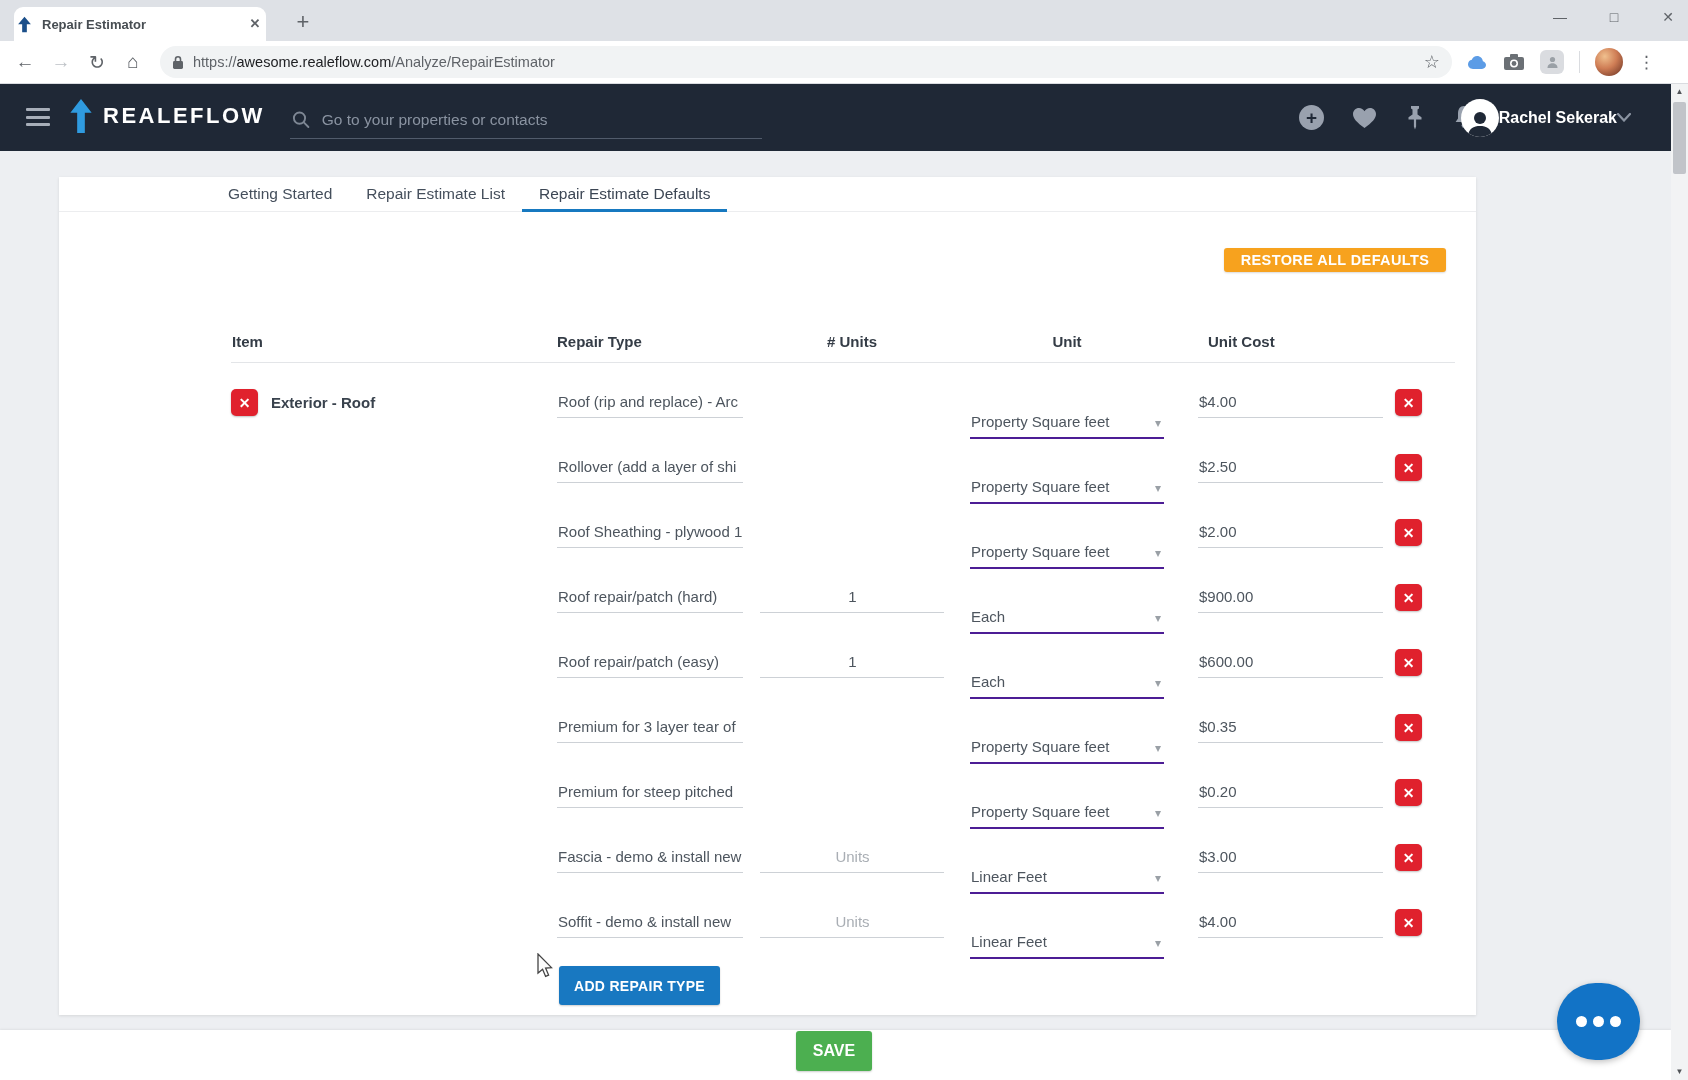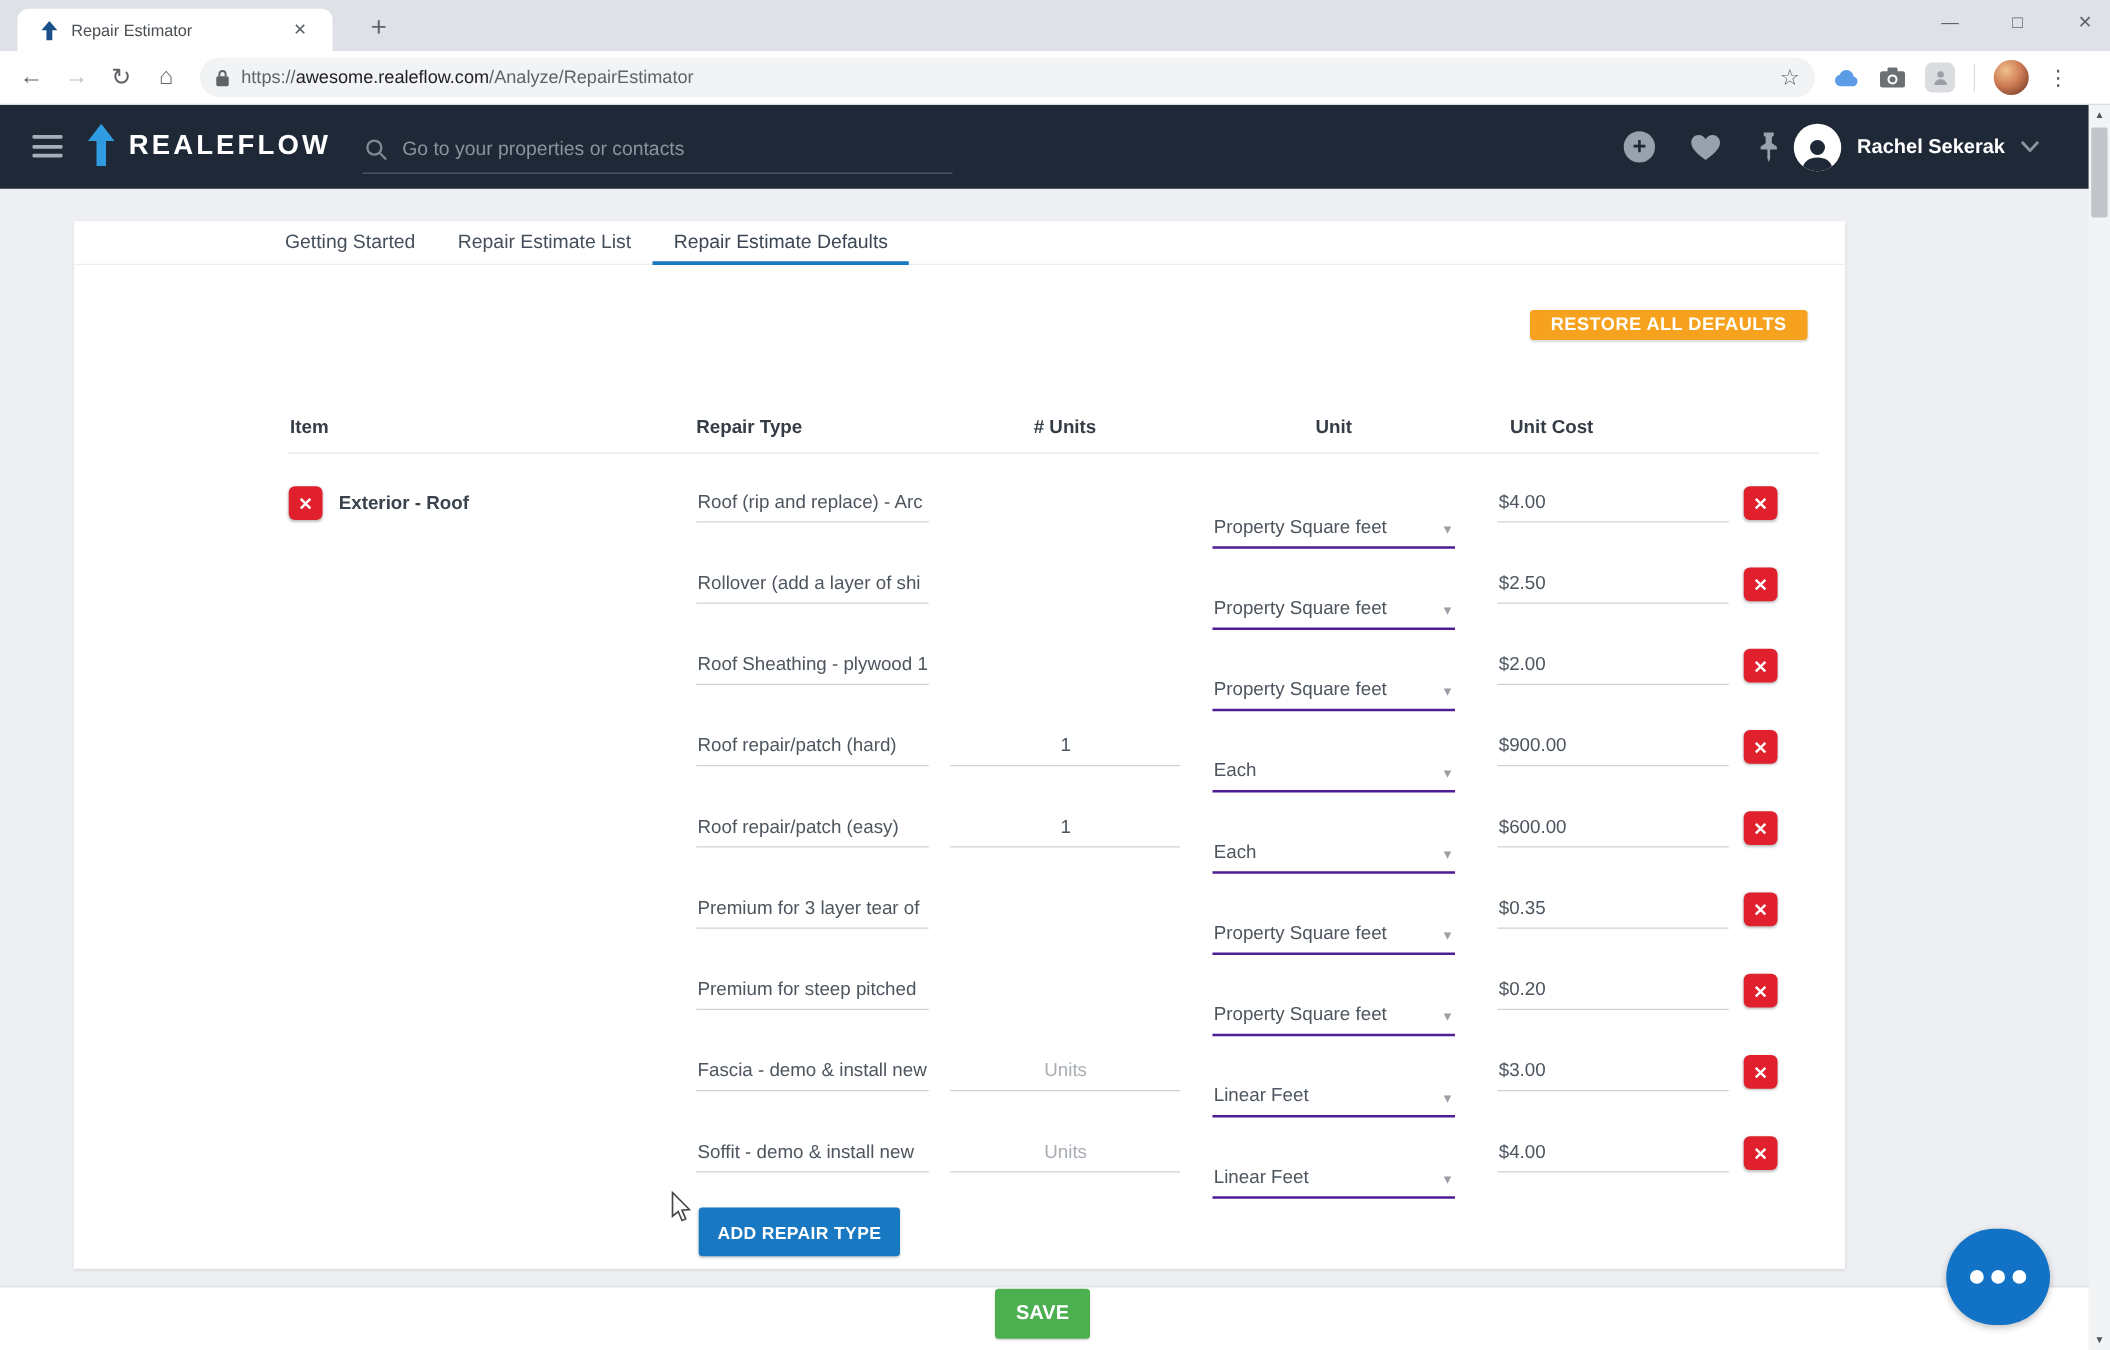--- a/index.html
+++ b/index.html
@@ -6,21 +6,21 @@
     --navy:#1F2836; --orange:#F7A21E; --red:#E0212D; --blue:#1878C1;
     --green:#4CAF50; --chat-blue:#1273C6; --tab-accent:#1779C0;
   }
   *{margin:0;padding:0;box-sizing:border-box;}
   html,body{width:1688px;height:1080px;overflow:hidden;}
   body{font-family:"Liberation Sans",sans-serif;position:relative;background:#EDEFF2;}
 
   
   .tabstrip{position:absolute;left:0;top:0;width:1688px;height:41px;background:#DEE1E6;}
   .btab{position:absolute;left:14px;top:7px;width:252px;height:34px;background:#fff;
-        border-radius:9px 9px 0 0;display:flex;align-items:center;padding:0 17px;gap:9px;}
+        border-radius:9px 9px 0 0;display:flex;align-items:center;padding:0 2px;gap:9px;font-weight:bold;}
   .btab .title{font-size:13px;color:#474d52;flex:1;white-space:nowrap;overflow:hidden;}
   .tab-close{color:#5f6368;font-size:13px;width:18px;height:18px;line-height:18px;text-align:center;border-radius:50%;}
   .newtab{position:absolute;left:288px;top:8px;width:30px;height:30px;color:#5f6368;font-size:22px;
           text-align:center;line-height:28px;}
   .wincontrols{position:absolute;right:8px;top:0;height:34px;display:flex;align-items:center;gap:30px;color:#5f6368;}
   .winbtn{width:24px;text-align:center;font-size:14px;}
   .fav-arrow{width:17px;height:17px;flex:0 0 auto;}
 
   .addressbar{position:absolute;left:0;top:41px;width:1688px;height:43px;background:#fff;
               border-bottom:1px solid #DADCE0;display:flex;align-items:center;}
@@ -48,21 +48,21 @@
   .brand .word{color:#fff;font-size:22px;font-weight:700;letter-spacing:2.5px;}
   .hsearch{position:absolute;left:290px;top:20px;width:472px;border-bottom:1px solid #515B6B;
            display:flex;align-items:center;gap:12px;padding:6px 2px 9px 2px;}
   .hsearch input{background:transparent;border:none;outline:none;color:#E6E9EE;font-size:15.5px;width:100%;
                  font-family:"Liberation Sans",sans-serif;}
   .hsearch input::placeholder{color:#8A93A1;}
   .hicons{position:absolute;right:196px;top:0;height:67px;display:flex;align-items:center;gap:28px;}
   .hico{color:#99A1AE;}
   .pluscircle{width:25px;height:25px;border-radius:50%;background:#99A1AE;color:var(--navy);
               font-size:19px;font-weight:700;display:flex;align-items:center;justify-content:center;line-height:1;}
-  .usermenu{position:absolute;right:40px;top:0;height:67px;display:flex;align-items:center;gap:13px;justify-content:center;}
+  .usermenu{position:absolute;right:40px;top:0;height:67px;display:flex;align-items:center;justify-content:center;}
   .user-avatar{width:38px;height:38px;border-radius:50%;background:#fff;display:flex;align-items:flex-end;justify-content:center;overflow:hidden;}
   .username{color:#fff;font-size:16px;font-weight:600;}
 
   
   .card{position:absolute;left:59px;top:177px;width:1417px;height:838px;background:#fff;
         box-shadow:0 1px 3px rgba(0,0,0,.10);}
   .tabline{position:absolute;left:0;top:34px;width:100%;height:1px;background:#ECEDEF;}
   .tabbar{position:absolute;left:152px;top:0;height:34px;display:flex;}
   .ptab{padding:0 17px;font-size:15.5px;color:#454F5C;display:flex;align-items:center;position:relative;}
   .ptab.active{color:#3C4654;}

